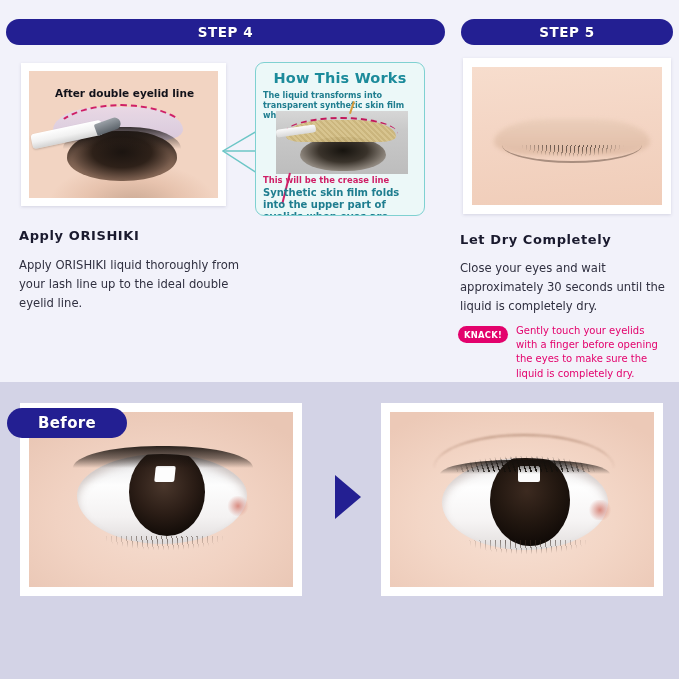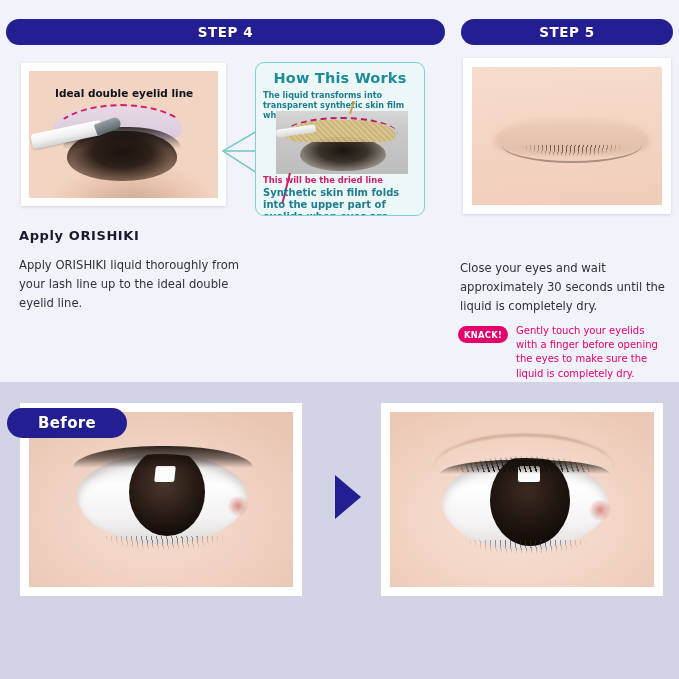--- a/index.html
+++ b/index.html
@@ -334,54 +334,55 @@
     </div>
 
     <div class="photo-frame" id="step4-photo">
       <div class="photo-inner">
         <div class="s4-lid"></div>
         <div class="s4-eye"></div>
         <div class="s4-lash"></div>
         <div class="s4-dash2"></div>
         <div class="s4-applicator"></div>
         <div class="s4-tip"></div>
-        <div class="s4-caption">Ideal double eyelid line</div>
+        <div class="s4-caption">After double eyelid line</div>
       </div>
     </div>
 
     <svg class="connector" viewBox="0 0 36 44">
       <polyline points="35,1 1,21 35,43" fill="none" stroke="#6cc6c6" stroke-width="1.4"></polyline>
       <line x1="1" y1="21" x2="36" y2="21" stroke="#6cc6c6" stroke-width="1.4"></line>
     </svg>
 
     <div id="how-box">
       <div id="how-title">How This Works</div>
       <div id="how-sub">The liquid transforms into transparent synthetic skin film when dried.</div>
       <div id="how-photo">
         <div class="hw-eye"></div>
         <div class="hw-film"></div>
         <div class="hw-dash"></div>
         <div class="hw-tool"></div>
       </div>
       <div class="hw-point"></div>
       <div class="hw-leader"></div>
-      <div id="how-crease">This will be the dried line</div>
+      <div id="how-crease">This will be the crease line</div>
       <div id="how-crease-sub">Synthetic skin film folds into the upper part of eyelids when eyes are open.</div>
     </div>
 
     <div class="photo-frame" id="step5-photo">
       <div class="photo-inner">
         <div class="s5-lid"></div>
         <div class="s5-lashline"></div>
         <div class="s5-lashes"></div>
       </div>
     </div>
 
     <div class="head-text" id="s4-head">Apply ORISHIKI</div>
     <div class="body-text" id="s4-body">Apply ORISHIKI liquid thoroughly from your lash line up to the ideal double eyelid line.</div>
+    <div class="head-text" id="s5-head">Let Dry Completely</div>
     <div class="body-text" id="s5-body">Close your eyes and wait approximately 30 seconds until the liquid is completely dry.</div>
 
     <div id="knack-badge">
       <span>KNACK!</span>
     </div>
     <div id="knack-text">Gently touch your eyelids with a finger before opening the eyes to make sure the liquid is completely dry.</div>
   </div>
 
   <div class="ba-section">
 

